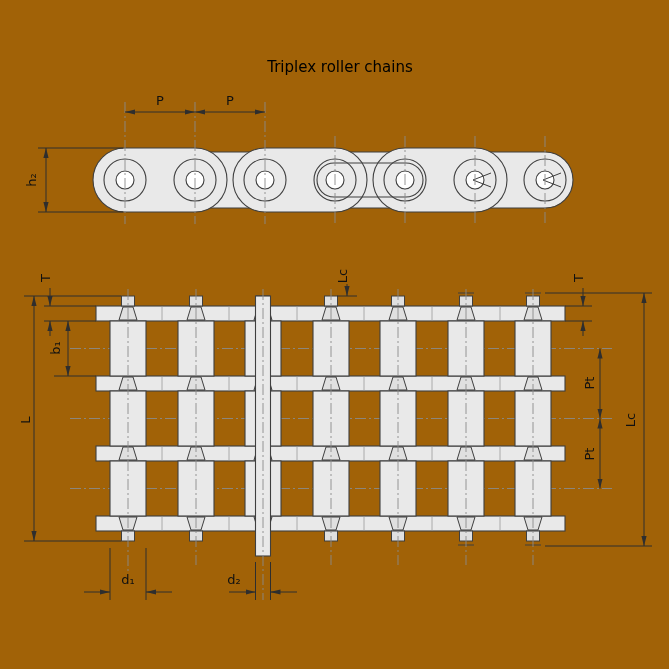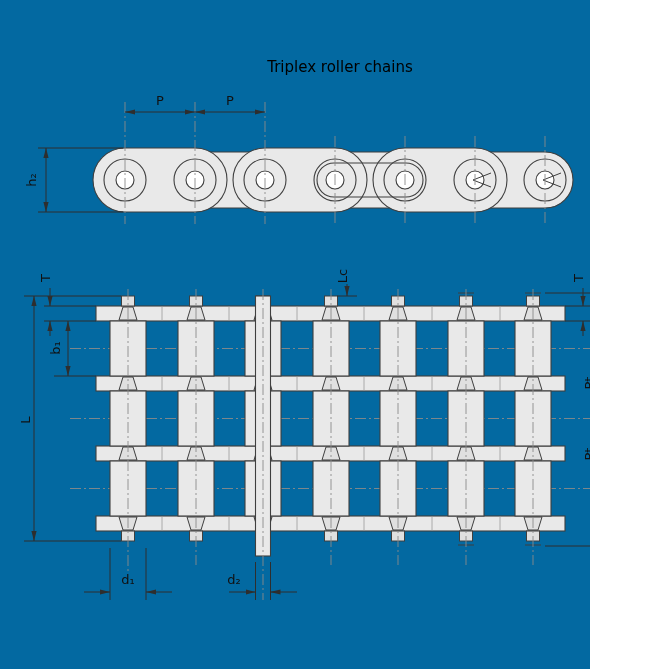--- a/index.html
+++ b/index.html
@@ -1,16 +1,16 @@
 <!DOCTYPE html>
 <html><head>
 <meta charset="utf-8">
 <style>
   html,body{margin:0;padding:0;background:#ffffff;}
-  .stage{position:relative;width:590px;height:669px;background:#0369a1;overflow:hidden;
+  .stage{position:relative;width:669px;height:669px;background:#a16207;overflow:hidden;
          font-family:"Liberation Sans",sans-serif;}
   svg{display:block;}
   .part{fill:#e9e9e9;stroke:#3f3f3f;stroke-width:1.1;}
   .part2{fill:#e0e0e0;stroke:#3f3f3f;stroke-width:1;}
   .hole{fill:#ffffff;stroke:#3f3f3f;stroke-width:1.1;}
   .noFill{fill:none;stroke:#3f3f3f;stroke-width:1.1;}
   .thin{fill:none;stroke:#3f3f3f;stroke-width:1;}
   .cl{stroke:#8a8a8a;stroke-width:0.9;fill:none;stroke-dasharray:11 3 2 3;}
   .dim{stroke:#2e2e2e;stroke-width:1;fill:none;}
   .joint line{stroke:#9a9a9a;stroke-width:0.8;}

